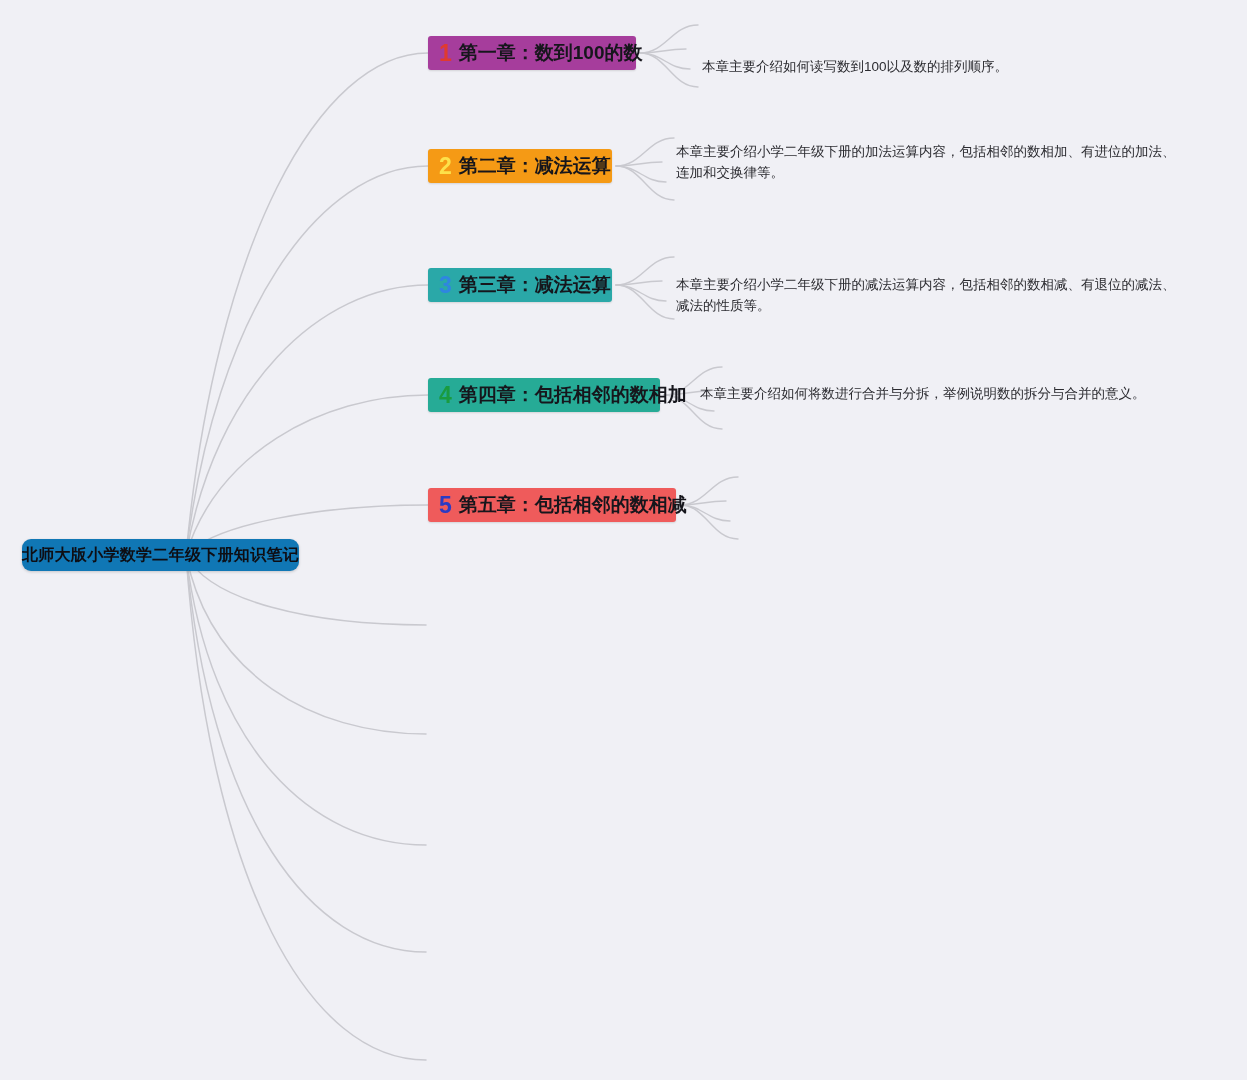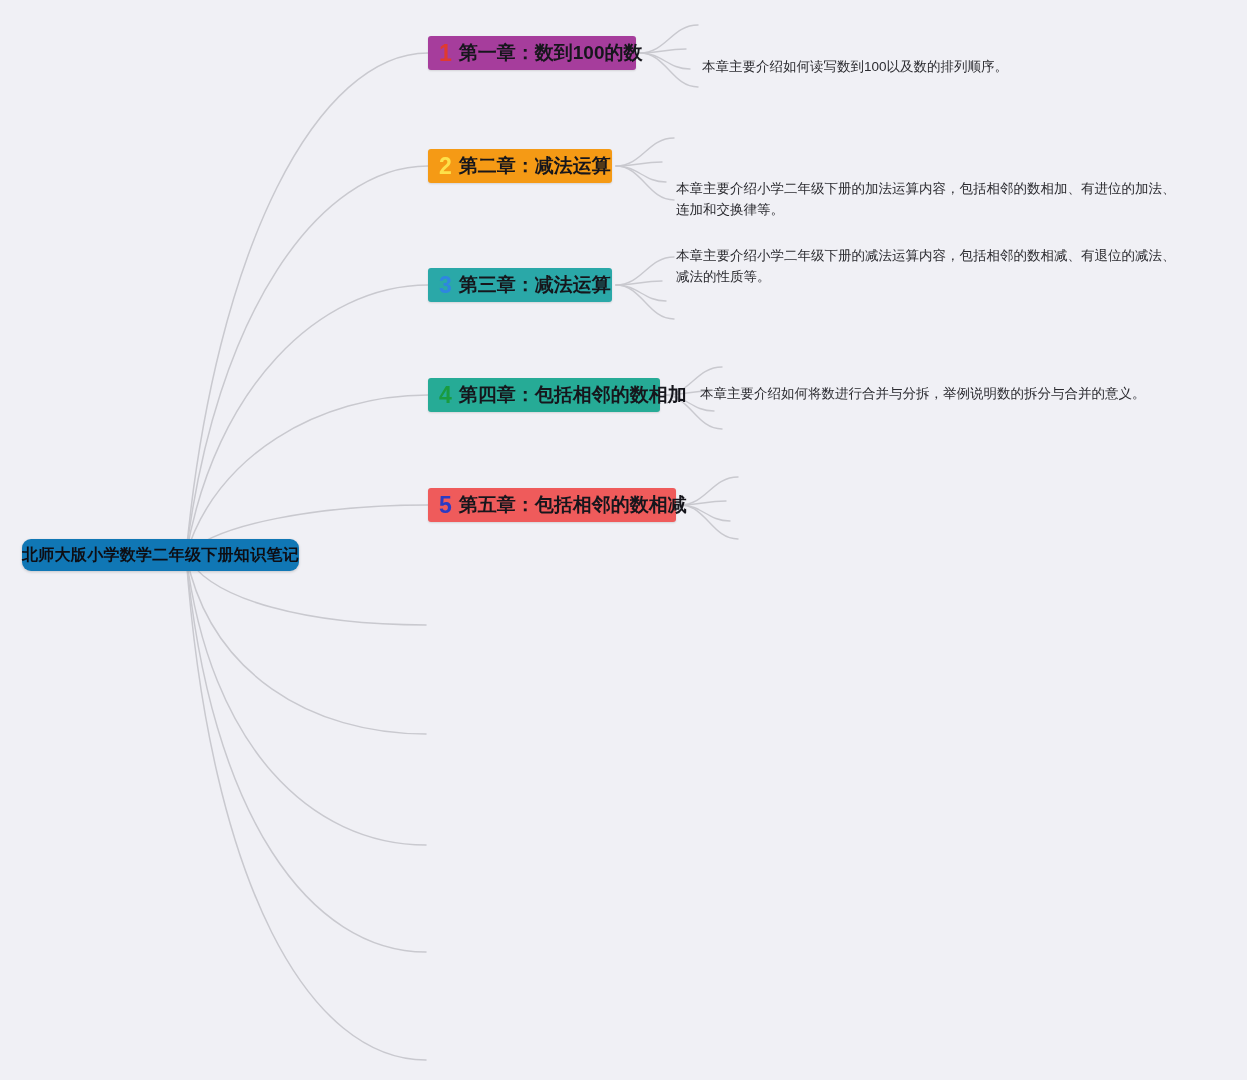--- a/index.html
+++ b/index.html
@@ -131,26 +131,26 @@
   <div id="nodes-layer">
       <div class="chapter-node" style="left: 428px; top: 36px; width: 208px; background: rgb(166, 61, 156);">
         <span class="chapter-num" style="color: rgb(224, 58, 47);">1</span>
         <span class="chapter-title">第一章：数到100的数</span>
       </div>
       <div class="chapter-desc" style="left: 702px; top: 32px; width: 420px; margin-top: 24px;">本章主要介绍如何读写数到100以及数的排列顺序。</div>
       <div class="chapter-node" style="left: 428px; top: 149px; width: 184px; background: rgb(245, 154, 21);">
         <span class="chapter-num" style="color: rgb(253, 225, 74);">2</span>
         <span class="chapter-title">第二章：减法运算</span>
       </div>
-      <div class="chapter-desc" style="left: 676px; top: 141px; width: 500px; margin-top: 37px;">本章主要介绍小学二年级下册的加法运算内容，包括相邻的数相加、有进位的加法、连加和交换律等。</div>
+      <div class="chapter-desc" style="left: 676px; top: 141px; width: 500px;">本章主要介绍小学二年级下册的加法运算内容，包括相邻的数相加、有进位的加法、连加和交换律等。</div>
       <div class="chapter-node" style="left: 428px; top: 268px; width: 184px; background: rgb(42, 168, 168);">
         <span class="chapter-num" style="color: rgb(47, 134, 224);">3</span>
         <span class="chapter-title">第三章：减法运算</span>
       </div>
-      <div class="chapter-desc" style="left: 676px; top: 245px; width: 500px;">本章主要介绍小学二年级下册的减法运算内容，包括相邻的数相减、有退位的减法、减法的性质等。</div>
+      <div class="chapter-desc" style="left: 676px; top: 274px; width: 500px;">本章主要介绍小学二年级下册的减法运算内容，包括相邻的数相减、有退位的减法、减法的性质等。</div>
       <div class="chapter-node" style="left: 428px; top: 378px; width: 232px; background: rgb(38, 171, 150);">
         <span class="chapter-num" style="color: rgb(26, 155, 64);">4</span>
         <span class="chapter-title">第四章：包括相邻的数相加</span>
       </div>
       <div class="chapter-desc" style="left: 700px; top: 383px; width: 470px;">本章主要介绍如何将数进行合并与分拆，举例说明数的拆分与合并的意义。</div>
       <div class="chapter-node" style="left: 428px; top: 488px; width: 248px; background: rgb(239, 91, 91);">
         <span class="chapter-num" style="color: rgb(43, 59, 196);">5</span>
         <span class="chapter-title">第五章：包括相邻的数相减</span>
       </div>
     </div>

